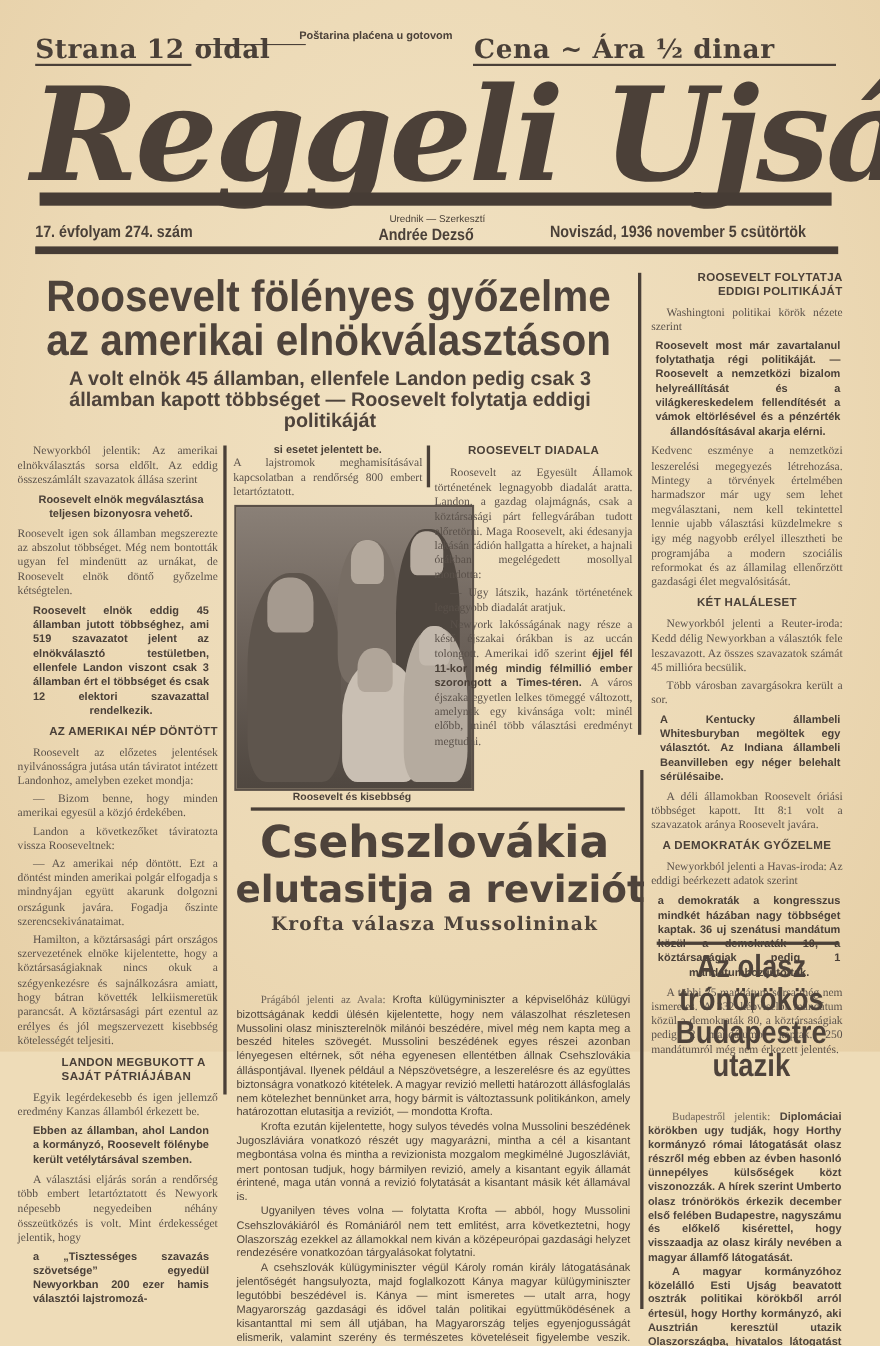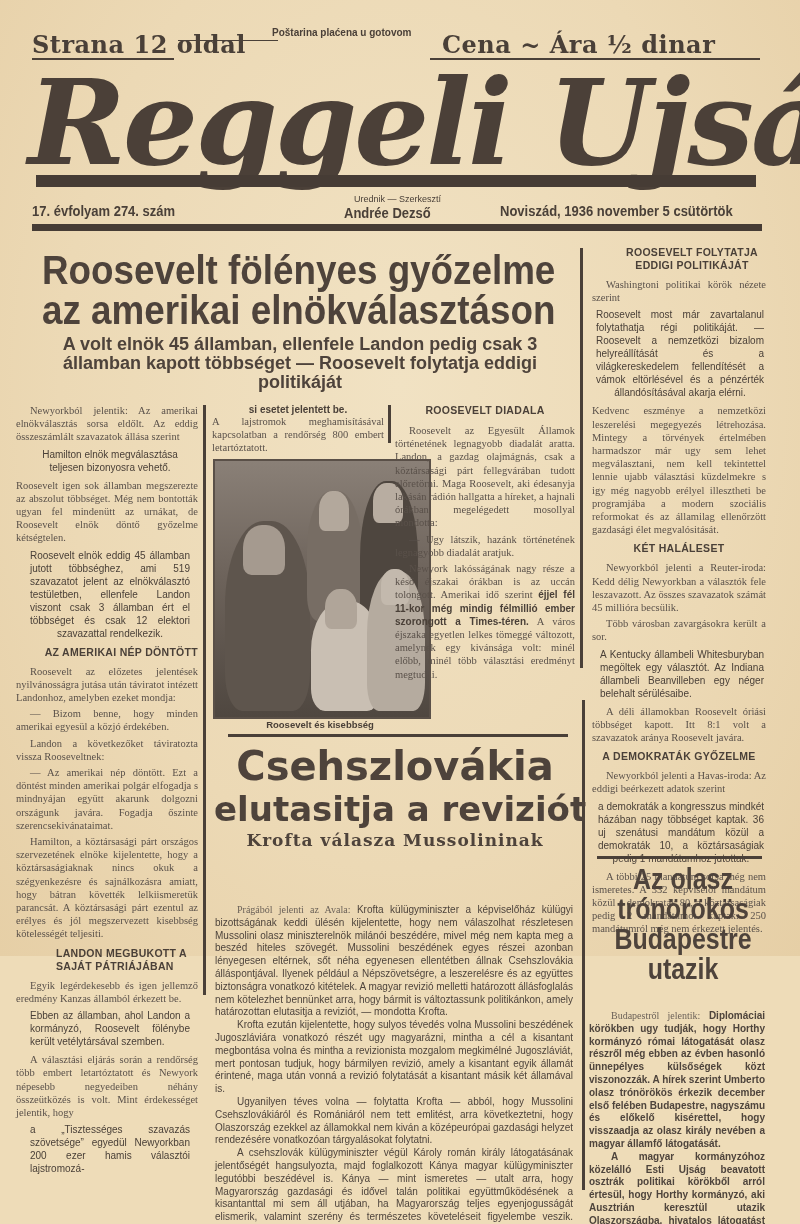--- a/index.html
+++ b/index.html
@@ -19,21 +19,21 @@
   .postage { font-family: "Liberation Sans", sans-serif; font-size: 10px; font-weight: bold; color: #4a4038; white-space: nowrap; }
   .brand { font-family: "DejaVu Serif", serif; font-weight: bold; font-style: italic; font-size: 118px; color: #4b4038; letter-spacing: -3px; line-height: 1; white-space: nowrap; transform: scaleY(1.0); }
   .thick-rule { background: #463c35; }
   .info { font-family: "Liberation Sans", sans-serif; font-weight: bold; font-size: 13px; color: #4a4038; white-space: nowrap; transform: scaleY(1.15); transform-origin: left top; }
   .small-label { font-family: "Liberation Sans", sans-serif; font-size: 9px; color: #4a4038; }
   
   .h-main { font-family: "Liberation Sans Narrow", "Liberation Sans", sans-serif; font-weight: bold; color: #4e433b; font-size: 40px; line-height: 44px; text-align: center; letter-spacing: 0; transform: scaleX(0.92); transform-origin: center top; white-space: nowrap; }
   .h-sub { font-family: "Liberation Sans", sans-serif; font-weight: bold; color: #4e433b; font-size: 18px; line-height: 19px; text-align: center; }
   .body-text { font-family: "Liberation Serif", serif; font-size: 10.5px; line-height: 13.2px; color: #5a514a; text-align: justify; }
   .body-text p { margin: 0 0 3px 0; text-indent: 14px; }
-  .bold-block { font-family: "Liberation Sans", sans-serif; font-weight: normal; font-size: 10px; line-height: 13px; color: #4a4038; text-align: justify; margin: 4px 8px 5px 14px; }
+  .bold-block { font-family: "Liberation Sans", sans-serif; font-weight: bold; font-size: 10px; line-height: 13px; color: #4a4038; text-align: justify; margin: 4px 8px 5px 14px; }
   .bold-block.center-last { text-align-last: center; }
   .subhead { font-family: "Liberation Sans", sans-serif; font-weight: bold; font-size: 10.5px; line-height: 13px; color: #4a4038; text-align: center; letter-spacing: 0.3px; margin: 6px 0 6px 0; }
   .vrule { position: absolute; background: #4a4038; width: 3px; }
   .hrule { position: absolute; background: #4a4038; height: 2px; }
   .photo { position: absolute; background: linear-gradient(180deg, #8a8077 0%, #6d635b 45%, #4f4740 100%); border: 2px solid #5a5048; }
   .photo .fig { position: absolute; border-radius: 45% 45% 20% 20%; }
   .caption { font-family: "Liberation Sans", sans-serif; font-weight: bold; font-size: 9.5px; color: #4a4038; text-align: center; }
   .cseh-h { font-family: "DejaVu Sans", sans-serif; font-weight: bold; color: #4e433b; text-align: center; white-space: nowrap; }
   .krofta { font-family: "DejaVu Serif", serif; font-weight: bold; font-size: 17px; letter-spacing: 1px; color: #4e433b; text-align: center; white-space: nowrap; }
   .sans-body { font-family: "Liberation Sans", sans-serif; font-size: 10px; line-height: 12.8px; color: #4e443c; text-align: justify; margin-top: 48px; }
@@ -43,21 +43,21 @@
 </style>
 </head>
 <body>
 
 <div class="page">
 
   <div class="abs top-line" style="left:32px; top:30px;">Strana 12 oldal</div>
   <div class="abs underline-rule" style="left:32px; top:58px; width:142px;"></div>
   <div class="abs postage" style="left:272px; top:27px;">Poštarina plaćena u gotovom</div>
   <div class="abs" style="left:178px; top:40px; width:100px; border-bottom:1px solid #4a4038;"></div>
-  <div class="abs top-line" style="left:442px; top:30px;text-align:right;">Cena ~ Ára ½ dinar</div>
+  <div class="abs top-line" style="left:431px; top:30px;text-align:right;">Cena ~ Ára ½ dinar</div>
   <div class="abs underline-rule" style="left:430px; top:58px; width:330px;"></div>
 
   <div class="abs brand" style="left:28px; top:64px;">Reggeli Ujság</div>
   <div class="abs thick-rule" style="left:36px; top:175px; width:720px; height:12px;"></div>
 
   <div class="abs info" style="left:32px; top:202px;">17. évfolyam 274. szám</div>
   <div class="abs small-label" style="left:354px; top:194px;">Urednik — Szerkesztí</div>
   <div class="abs info" style="left:344px; top:204px;">Andrée Dezső</div>
   <div class="abs info" style="left:500px; top:202px;">Noviszád, 1936 november 5 csütörtök</div>
   <div class="abs thick-rule" style="left:32px; top:224px; width:730px; height:7px;"></div>
@@ -68,21 +68,21 @@
 
   <div class="vrule" style="left:580px; top:248px; height:420px;"></div>
   <div class="vrule" style="left:582px; top:700px; height:490px; width:3px;"></div>
   <div class="vrule" style="left:203px; top:405px; height:590px;"></div>
   <div class="vrule" style="left:388px; top:405px; height:38px;"></div>
 
   <div class="abs" style="left:16px; top:404px; width:182px;">
     <div class="body-text">
         <p>Newyorkból jelentik: Az amerikai elnökválasztás sorsa eldőlt. Az eddig összeszámlált szavazatok állása szerint</p>
       </div>
-    <div class="bold-block center-last" style="text-align:center;">Hamilton elnök megválasztása teljesen bizonyosra vehető.</div>
+    <div class="bold-block center-last" style="text-align:center;">Roosevelt elnök megválasztása teljesen bizonyosra vehető.</div>
     <div class="body-text">
         <p style="text-indent:0">Roosevelt igen sok államban megszerezte az abszolut többséget. Még nem bontották ugyan fel mindenütt az urnákat, de Roosevelt elnök döntő győzelme kétségtelen.</p>
       </div>
     <div class="bold-block center-last">Roosevelt elnök eddig 45 államban jutott többséghez, ami 519 szavazatot jelent az elnökválasztó testületben, ellenfele Landon viszont csak 3 államban ért el többséget és csak 12 elektori szavazattal rendelkezik.</div>
     <div class="subhead" style="text-align:right;">AZ AMERIKAI NÉP DÖNTÖTT</div>
     <div class="body-text">
       <p>Roosevelt az előzetes jelentések nyilvánosságra jutása után táviratot intézett Landonhoz, amelyben ezeket mondja:</p>
       <p>— Bizom benne, hogy minden amerikai egyesül a közjó érdekében.</p>
       <p>Landon a következőket táviratozta vissza Rooseveltnek:</p>
       <p>— Az amerikai nép döntött. Ezt a döntést minden amerikai polgár elfogadja s mindnyájan együtt akarunk dolgozni országunk javára. Fogadja őszinte szerencsekivánataimat.</p>
@@ -136,21 +136,21 @@
   <div class="abs krofta" style="left:214px; top:830px; width:362px;text-align:center;">Krofta válasza Mussolininak</div>
 
   <div class="abs sans-body" style="left:215px; top:856px; width:358px;">
     <p><span class="lead">Prágából jelenti az Avala:</span> <span>Krofta külügyminiszter a képviselőház külügyi bizottságának keddi ülésén kijelentette, hogy nem válaszolhat részletesen Mussolini olasz miniszterelnök milánói beszédére, mivel még nem kapta meg a beszéd hiteles szövegét. Mussolini beszédének egyes részei azonban lényegesen eltérnek, sőt néha egyenesen ellentétben állnak Csehszlovákia álláspontjával. Ilyenek például a Népszövetségre, a leszerelésre és az együttes biztonságra vonatkozó kitételek. A magyar revizió melletti határozott állásfoglalás nem kötelezhet bennünket arra, hogy bármit is változtassunk politikánkon, amely határozottan elutasitja a reviziót, — mondotta Krofta.</span></p>
     <p>Krofta ezután kijelentette, hogy sulyos tévedés volna Mussolini beszédének Jugoszláviára vonatkozó részét ugy magyarázni, mintha a cél a kisantant megbontása volna és mintha a revizionista mozgalom megkimélné Jugoszláviát, mert pontosan tudjuk, hogy bármilyen revizió, amely a kisantant egyik államát érintené, maga után vonná a revizió folytatását a kisantant másik két államával is.</p>
     <p>Ugyanilyen téves volna — folytatta Krofta — abból, hogy Mussolini Csehszlovákiáról és Romániáról nem tett emlitést, arra következtetni, hogy Olaszország ezekkel az államokkal nem kiván a középeurópai gazdasági helyzet rendezésére vonatkozóan tárgyalásokat folytatni.</p>
     <p>A csehszlovák külügyminiszter végül Károly román király látogatásának jelentőségét hangsulyozta, majd foglalkozott Kánya magyar külügyminiszter legutóbbi beszédével is. Kánya — mint ismeretes — utalt arra, hogy Magyarország gazdasági és idővel talán politikai együttműködésének a kisantanttal mi sem áll utjában, ha Magyarország teljes egyenjogusságát elismerik, valamint szerény és természetes követeléseit figyelembe veszik. Krofta hangsulyozta, hogy a kisantant részéről ennek feltételei eleve adva vannak. A kisantant rendezni óhajtja kapcsolatait elsősorban Ausztriával és Magyarországgal.</p>
   </div>
 
   <div class="abs" style="left:592px; top:246px; width:174px;">
-    <div class="subhead" style="margin-top:0; text-align:center; padding-left:26px;">ROOSEVELT FOLYTATJA EDDIGI POLITIKÁJÁT</div>
+    <div class="subhead" style="margin-top:0; text-align:right; padding-left:26px;">ROOSEVELT FOLYTATJA EDDIGI POLITIKÁJÁT</div>
     <div class="body-text">
         <p>Washingtoni politikai körök nézete szerint</p>
       </div>
     <div class="bold-block center-last" style="margin-left:4px; margin-right:2px;">Roosevelt most már zavartalanul folytathatja régi politikáját. — Roosevelt a nemzetközi bizalom helyreállítását és a világkereskedelem fellendítését a vámok eltörlésével és a pénzérték állandósításával akarja elérni.</div>
     <div class="body-text">
         <p style="text-indent:0">Kedvenc eszménye a nemzetközi leszerelési megegyezés létrehozása. Mintegy a törvények értelmében harmadszor már ugy sem lehet megválasztani, nem kell tekintettel lennie ujabb választási küzdelmekre s igy még nagyobb erélyel illesztheti be programjába a modern szociális reformokat és az államilag ellenőrzött gazdasági élet megvalósitását.</p>
       </div>
     <div class="subhead">KÉT HALÁLESET</div>
     <div class="body-text">
       <p>Newyorkból jelenti a Reuter-iroda: Kedd délig Newyorkban a választók fele leszavazott. Az összes szavazatok számát 45 millióra becsülik.</p>

